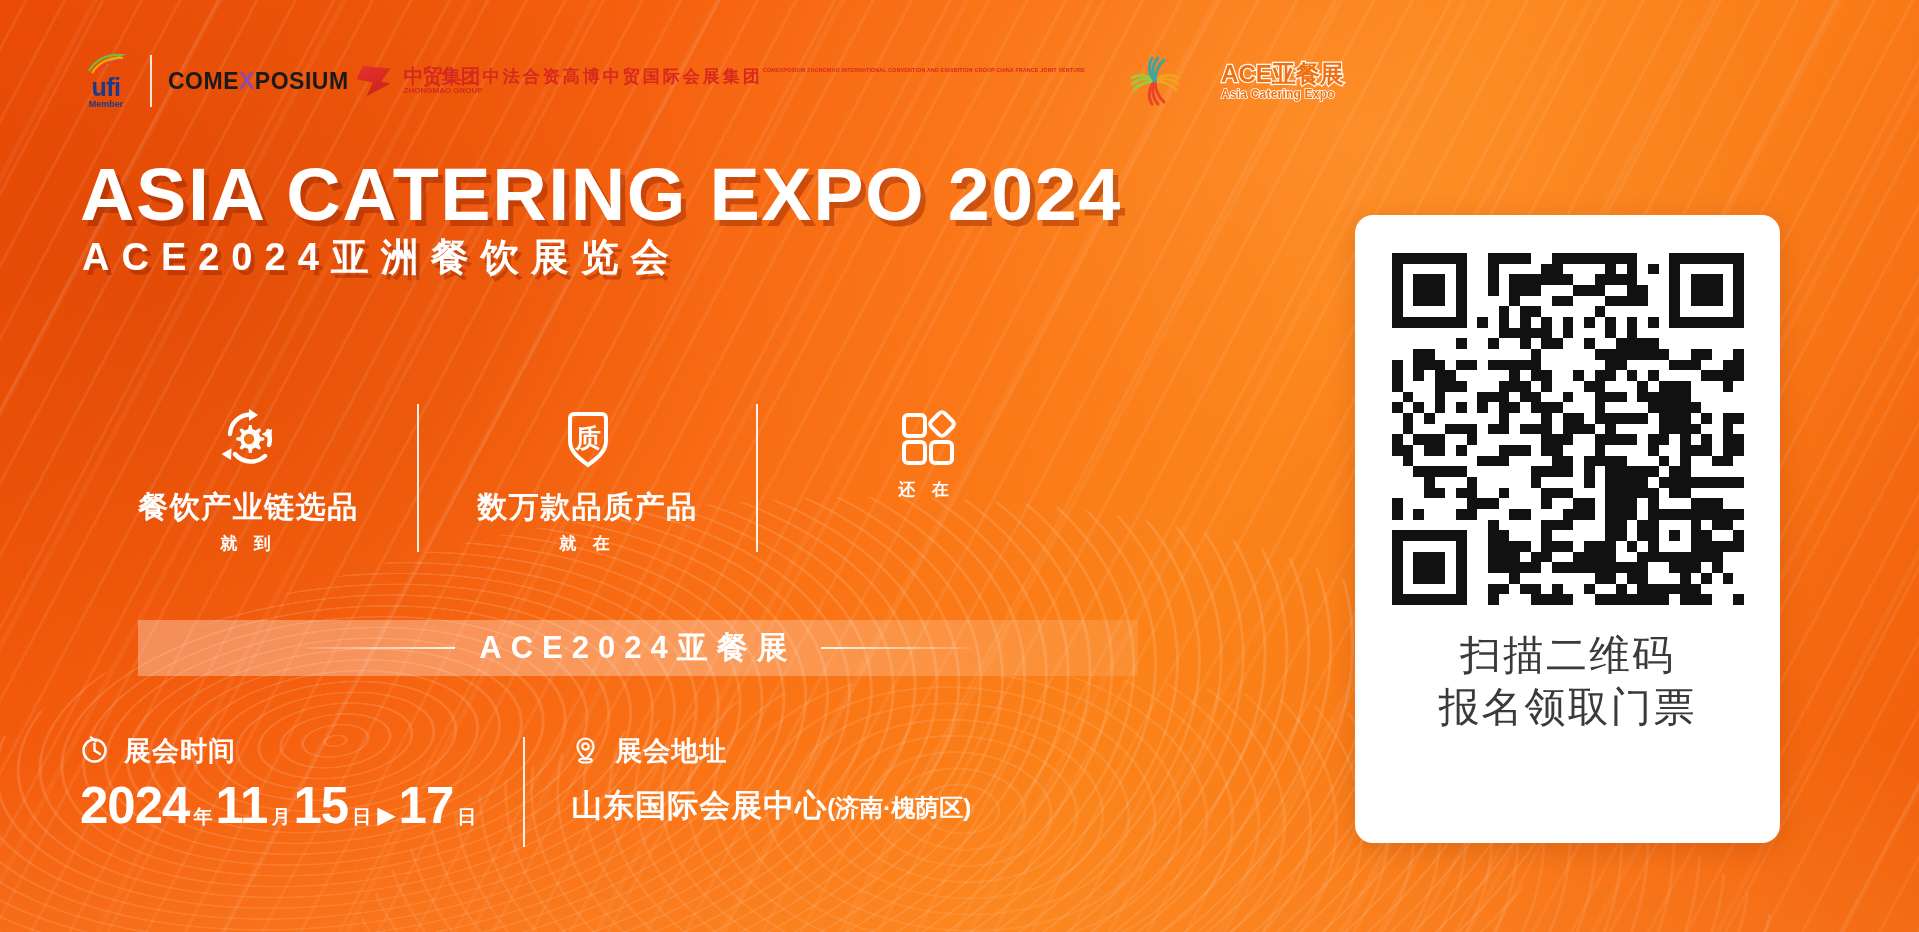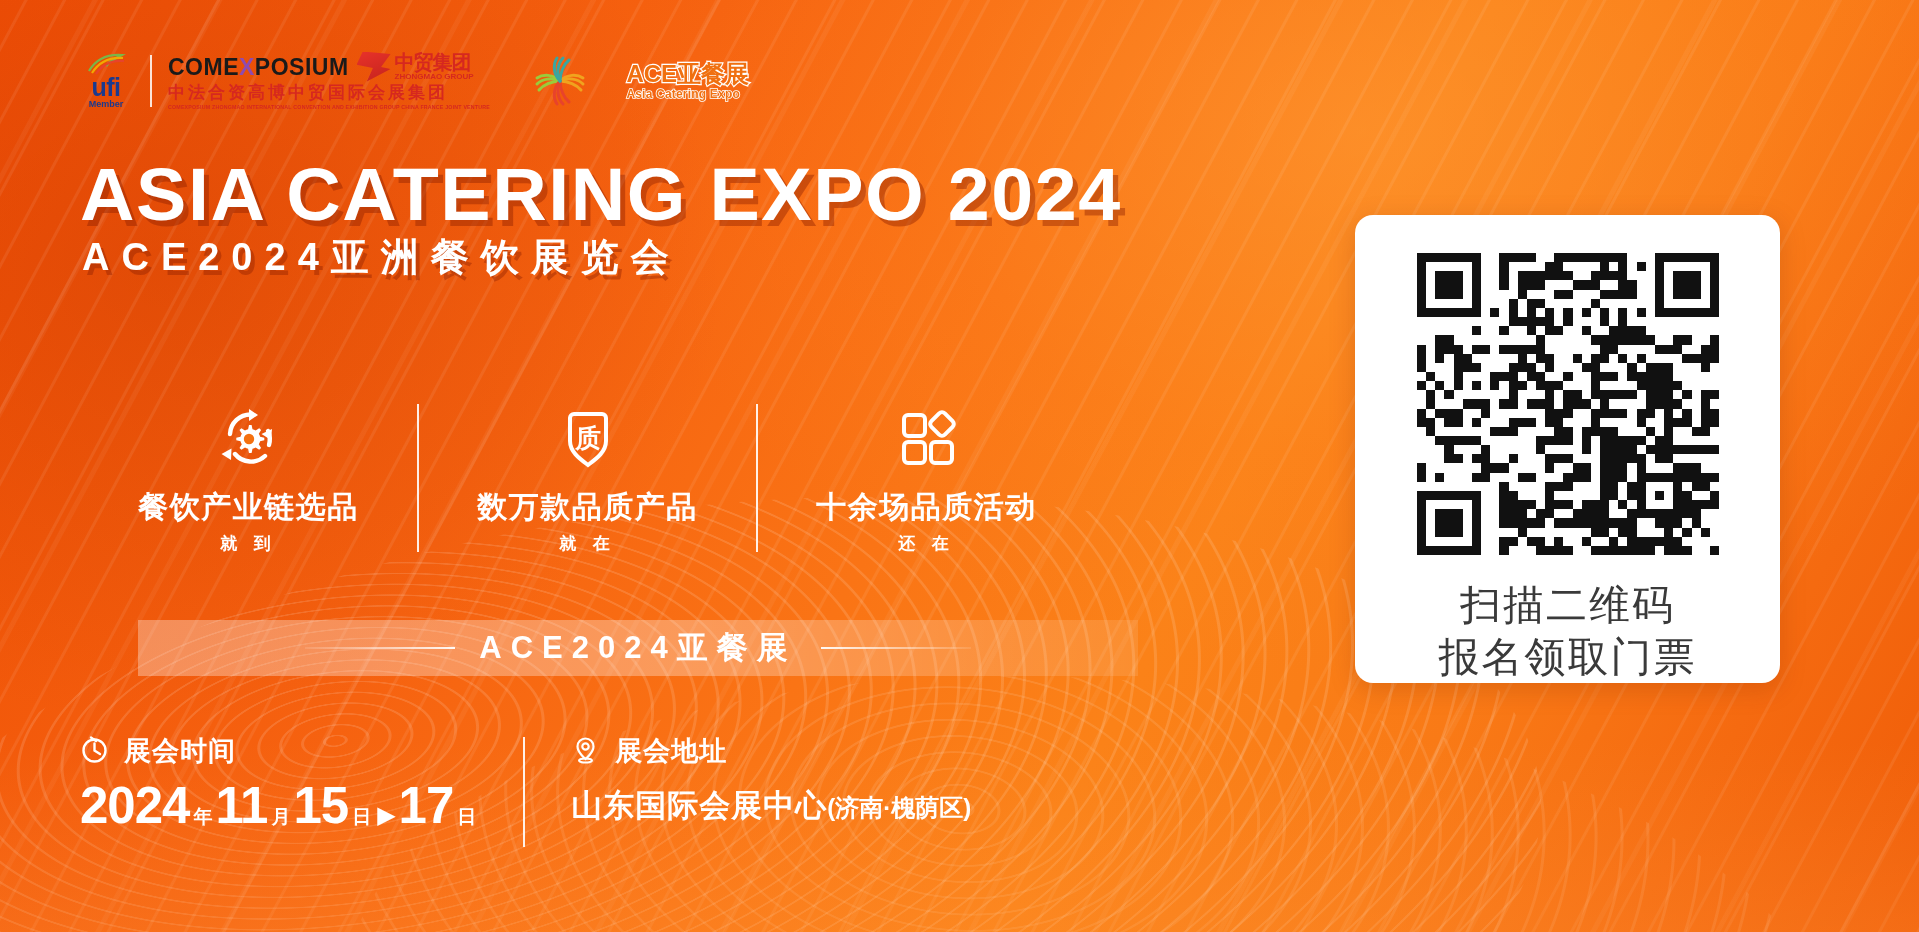--- a/index.html
+++ b/index.html
@@ -98,28 +98,28 @@
   .ufi-mark { width: 40px; height: 22px; position: relative; }
   .ufi-txt {
     color: #1b3a8f; font-weight: 900; font-size: 25px; line-height: 24px;
     letter-spacing: -0.5px;
   }
   .ufi-sub { color: #1b3a8f; font-weight: 700; font-size: 9px; line-height: 11px; }
   .logo-div {
     width: 2px; height: 52px; background: rgba(255,255,255,0.85);
     margin: 0 16px;
   }
-  .cx-block { display: flex; flex-direction: column; justify-content: center; }
+  .cx-block { display: flex; flex-direction: row; justify-content: center; }
   .cx-row1 { display: flex; align-items: center; gap: 8px; }
   .cx-name {
     color: #1a1a1a; font-weight: 900; font-size: 23px; letter-spacing: 0.5px;
     line-height: 26px;
   }
   .cx-name .x { color: #8e4bb0; }
-  .zm-logo { display: flex; align-items: center; gap: 4px; }
+  .zm-logo { display: flex; align-items: center; gap: 13px; }
   .zm-mark {
     width: 34px; height: 30px;
     background: linear-gradient(160deg,#e8322a 0%,#c4231d 100%);
     clip-path: polygon(18% 0%, 100% 8%, 72% 52%, 100% 58%, 30% 100%, 48% 55%, 0% 44%);
   }
   .zm-txt { display: flex; flex-direction: column; }
   .zm-cn {
     color: #d6281f; font-weight: 900; font-size: 20px; line-height: 20px;
     letter-spacing: -1px;
   }
@@ -218,21 +218,21 @@
   .venue-main { font-size: 31px; line-height: 58px; font-weight: 900; letter-spacing: 1px; }
   .venue-sub { font-size: 24px; line-height: 30px; font-weight: 700; }
   .info-div {
     width: 2px; height: 110px; background: rgba(255,255,255,0.9);
     margin: 2px 46px 0 44px; flex: 0 0 auto;
   }
 
   
   #qr-card {
     position: absolute; left: 1355px; top: 215px;
-    width: 425px; height: 468px;
+    width: 425px; height: 628px;
     background: #ffffff; border-radius: 18px;
     box-shadow: 0 6px 26px rgba(130,40,0,0.22);
     display: flex; flex-direction: column; align-items: center;
     padding-top: 38px;
   }
   #qr-code { width: 352px; height: 352px; display: block; }
   .qr-cap {
     margin-top: 24px; color: #3a3a3a; font-weight: 400;
     font-size: 41px; line-height: 52px; letter-spacing: 2px; text-align: center;
   }
@@ -362,21 +362,20 @@
       <div class="feat-icon">
         <svg width="72" height="72" viewBox="0 0 72 72">
           <g fill="none" stroke="#ffffff" stroke-width="4" stroke-linejoin="round">
             <rect x="13" y="15" width="21" height="21" rx="4"></rect>
             <rect x="13" y="42" width="21" height="21" rx="4"></rect>
             <rect x="40" y="42" width="21" height="21" rx="4"></rect>
             <rect x="41.5" y="14.5" width="19" height="19" rx="4" transform="rotate(45 51 24)"></rect>
           </g>
         </svg>
       </div>
-      <div class="feat-main">十余场品质活动</div>
       <div class="feat-sub">还 在</div>
     </div>
   </div>
 
   <div id="ribbon">
     <div class="rib-line"></div>
     <div class="rib-text">ACE2024亚餐展</div>
     <div class="rib-line r"></div>
   </div>
 

